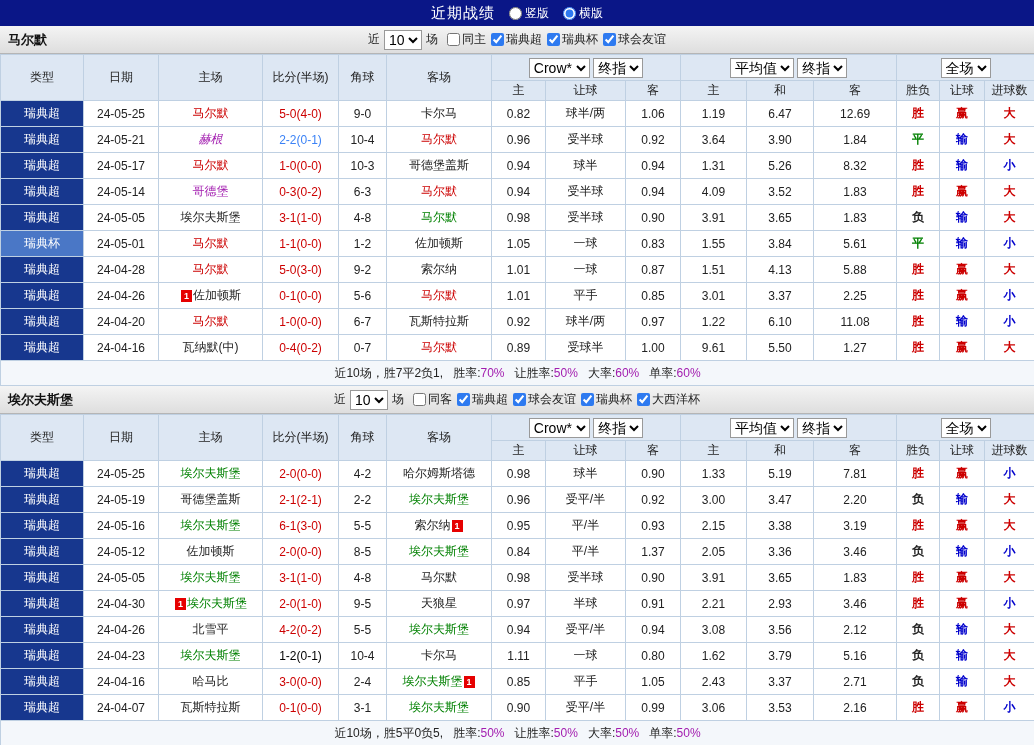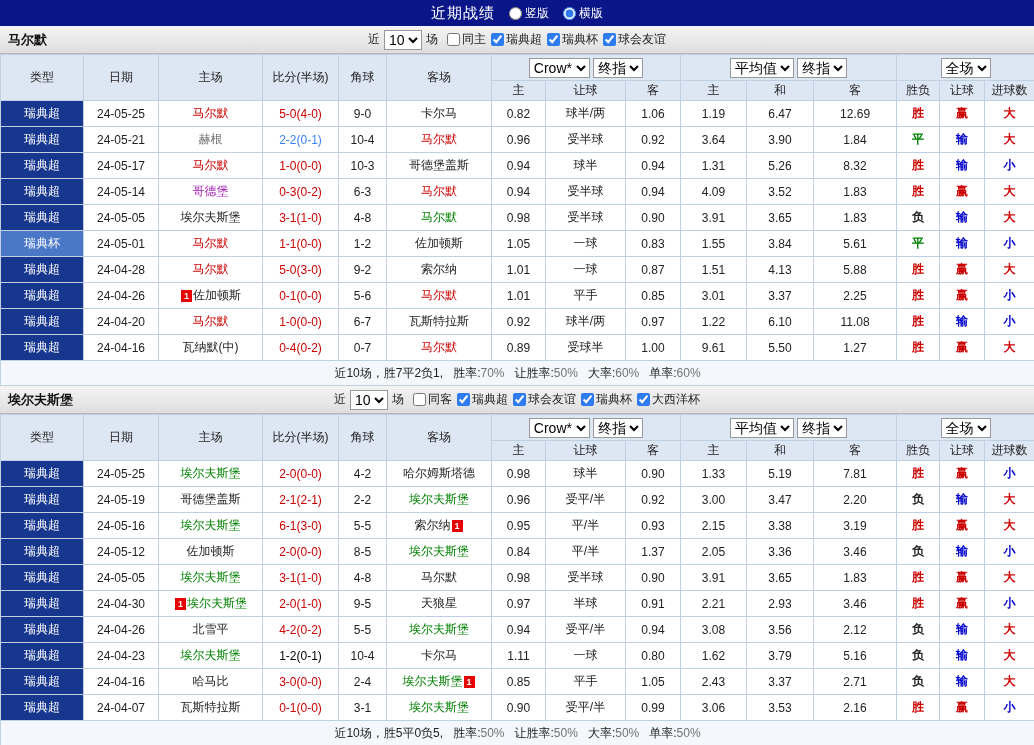--- a/index.html
+++ b/index.html
@@ -28,21 +28,21 @@
     font-size:12px; padding:0; white-space:nowrap; overflow:hidden; }
   thead th { background:#dde7f3; color:#222; }
   thead tr.sel-row th { height:26px; }
   thead tr.sub-row th { height:20px; }
   tbody td { height:26px; background:#fff; }
   td.league { color:#fff; }
   .badge { display:inline-block; width:11px; height:12px; line-height:12px; background:#e60000;
     color:#fff; font-size:9px; font-weight:bold; vertical-align:middle; margin:0 1px; }
   tfoot td { height:25px; background:#f4f7fb; }
   .summary-inner { display:flex; align-items:center; justify-content:center; gap:10px; }
-  .stat-val { color:#737373; }
+  .stat-val { color:#a21caf; }
   .res-cell { font-weight:bold; }
 </style>
 </head>
 <body>
 
 <div class="topbar">
   <span class="title">近期战绩</span>
   <label class="radio-opt">
     <input type="radio" name="layout" style="">
     <span>竖版</span>
@@ -147,21 +147,21 @@
           <td>1.19</td>
           <td>6.47</td>
           <td>12.69</td>
           <td class="res-cell" style="color: rgb(204, 0, 0);">胜</td>
           <td class="res-cell" style="color: rgb(204, 0, 0);">赢</td>
           <td class="res-cell" style="color: rgb(204, 0, 0);">大</td>
         </tr>
         <tr>
           <td class="league" style="background: rgb(23, 55, 142);">瑞典超</td>
           <td>24-05-21</td>
-          <td><span style="color: #737373;">赫根</span></td>
+          <td><span style="color: #a21caf; font-style: italic;">赫根</span></td>
           <td style="color: #3b82f6;">2-2(0-1)</td>
           <td>10-4</td>
           <td><span style="color: rgb(204, 0, 0);">马尔默</span></td>
           <td>0.96</td>
           <td>受半球</td>
           <td>0.92</td>
           <td>3.64</td>
           <td>3.90</td>
           <td>1.84</td>
           <td class="res-cell" style="color: rgb(0, 128, 0);">平</td>

